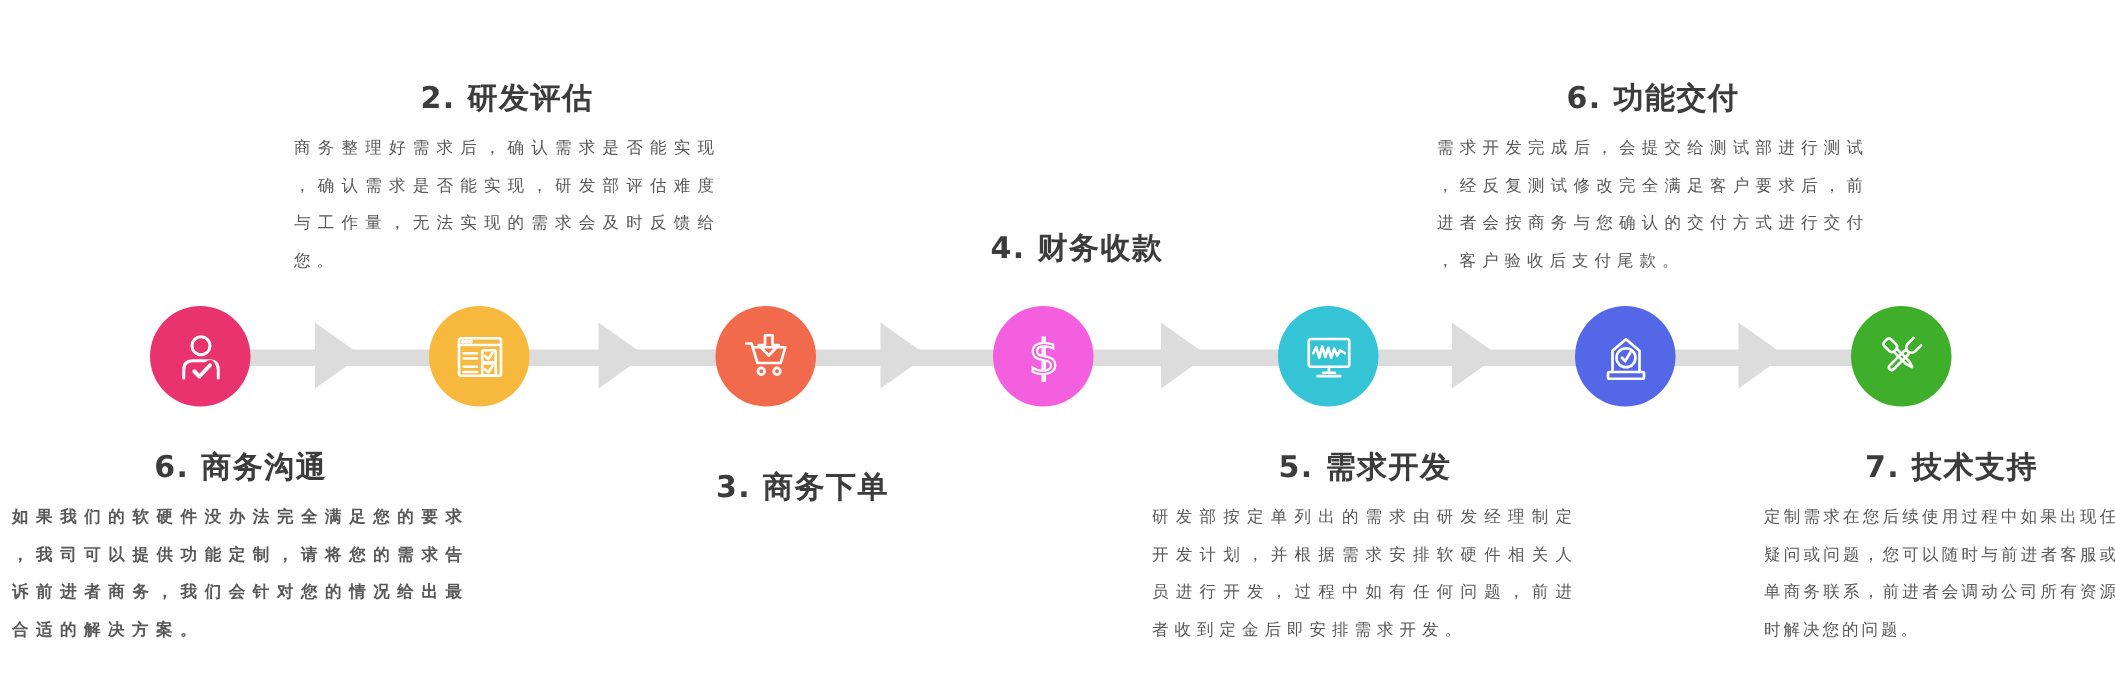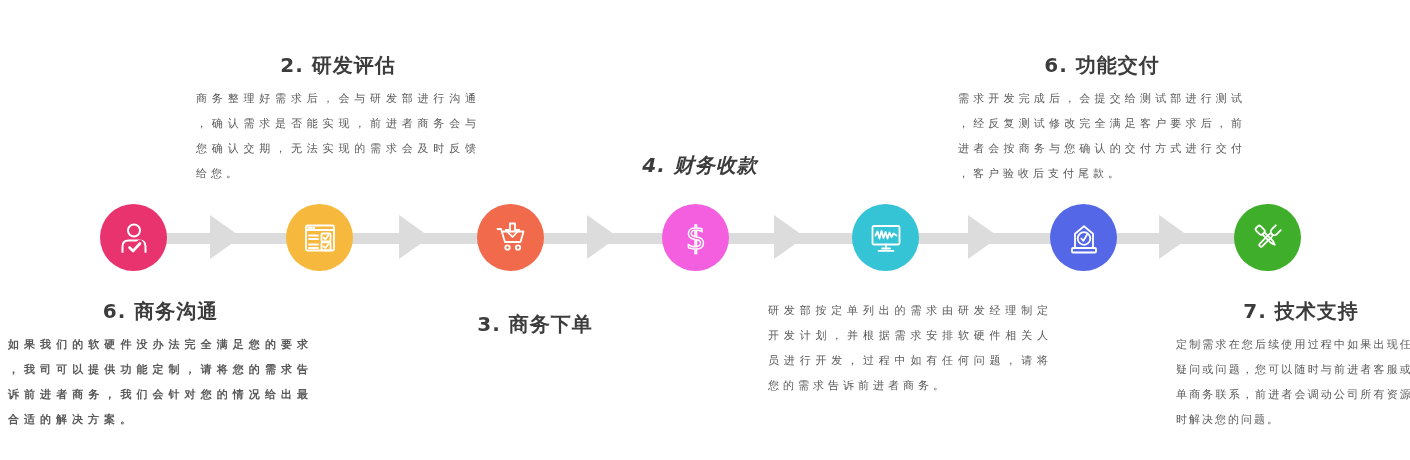--- a/index.html
+++ b/index.html
@@ -63,21 +63,21 @@
     line-height: 25px;
     color: #595959;
     text-align: justify;
     text-justify: inter-character;
     word-break: break-all;
     line-break: anywhere;
   }
   .t1 { left: 8px;    width: 305px; } .t1 p { letter-spacing: 5px; font-weight: bold; }
   .t2 { left: 196px;  width: 284px; } .t2 p { letter-spacing: 4px; }
   .t3 { left: 388px;  width: 294px; margin-top: 13px; } .t3 p { letter-spacing: 5px; }
-  .t4 { left: 558px;  width: 284px; font-style: italic; } .t4 p { letter-spacing: 4px; }
+  .t4 { left: 576px;  width: 284px; } .t4 p { letter-spacing: 4px; }
   .t5 { left: 768px;  width: 284px; } .t5 p { letter-spacing: 4px; }
   .t6 { left: 958px;  width: 288px; } .t6 p { letter-spacing: 4px; }
   .t7 { left: 1176px; width: 250px; } .t7 p { letter-spacing: 2px; }
 </style>
 </head>
 <body>
 
 <div id="stage">
 
   <div class="bar" style="background-color: rgb(220, 220, 220);"></div>
@@ -175,33 +175,34 @@
     </span>
   </div>
 
   <div class="step-text step-bottom t1">
     <h3>6. 商务沟通</h3>
     <p>如果我们的软硬件没办法完全满足您的要求，我司可以提供功能定制，请将您的需求告诉前进者商务，我们会针对您的情况给出最合适的解决方案。</p>
   </div>
 
   <div class="step-text step-top t2">
     <h3>2. 研发评估</h3>
-    <p>商务整理好需求后，会与研发部进行沟通，确认需求是否能实现，前进者商务会与您确认交期，无法实现的需求会及时反馈给您。</p>
+    <p>商务整理好需求后，确认需求是否能实现，确认需求是否能实现，研发部评估难度与工作量，无法实现的需求会及时反馈给您。</p>
   </div>
 
   <div class="step-text step-bottom t3">
     <h3>3. 商务下单</h3>
   </div>
 
   <div class="step-text step-top t4">
     <h3>4. 财务收款</h3>
   </div>
 
   <div class="step-text step-bottom t5">
-    <p>研发部按定单列出的需求由研发经理制定开发计划，并根据需求安排软硬件相关人员进行开发，过程中如有任何问题，请将您的需求告诉前进者商务。</p>
+    <h3>5. 需求开发</h3>
+    <p>研发部按定单列出的需求由研发经理制定开发计划，并根据需求安排软硬件相关人员进行开发，过程中如有任何问题，前进者收到定金后即安排需求开发。</p>
   </div>
 
   <div class="step-text step-top t6">
     <h3>6. 功能交付</h3>
     <p>需求开发完成后，会提交给测试部进行测试，经反复测试修改完全满足客户要求后，前进者会按商务与您确认的交付方式进行交付，客户验收后支付尾款。</p>
   </div>
 
   <div class="step-text step-bottom t7">
     <h3>7. 技术支持</h3>
     <p>定制需求在您后续使用过程中如果出现任何疑问或问题，您可以随时与前进者客服或跟单商务联系，前进者会调动公司所有资源及时解决您的问题。</p>

